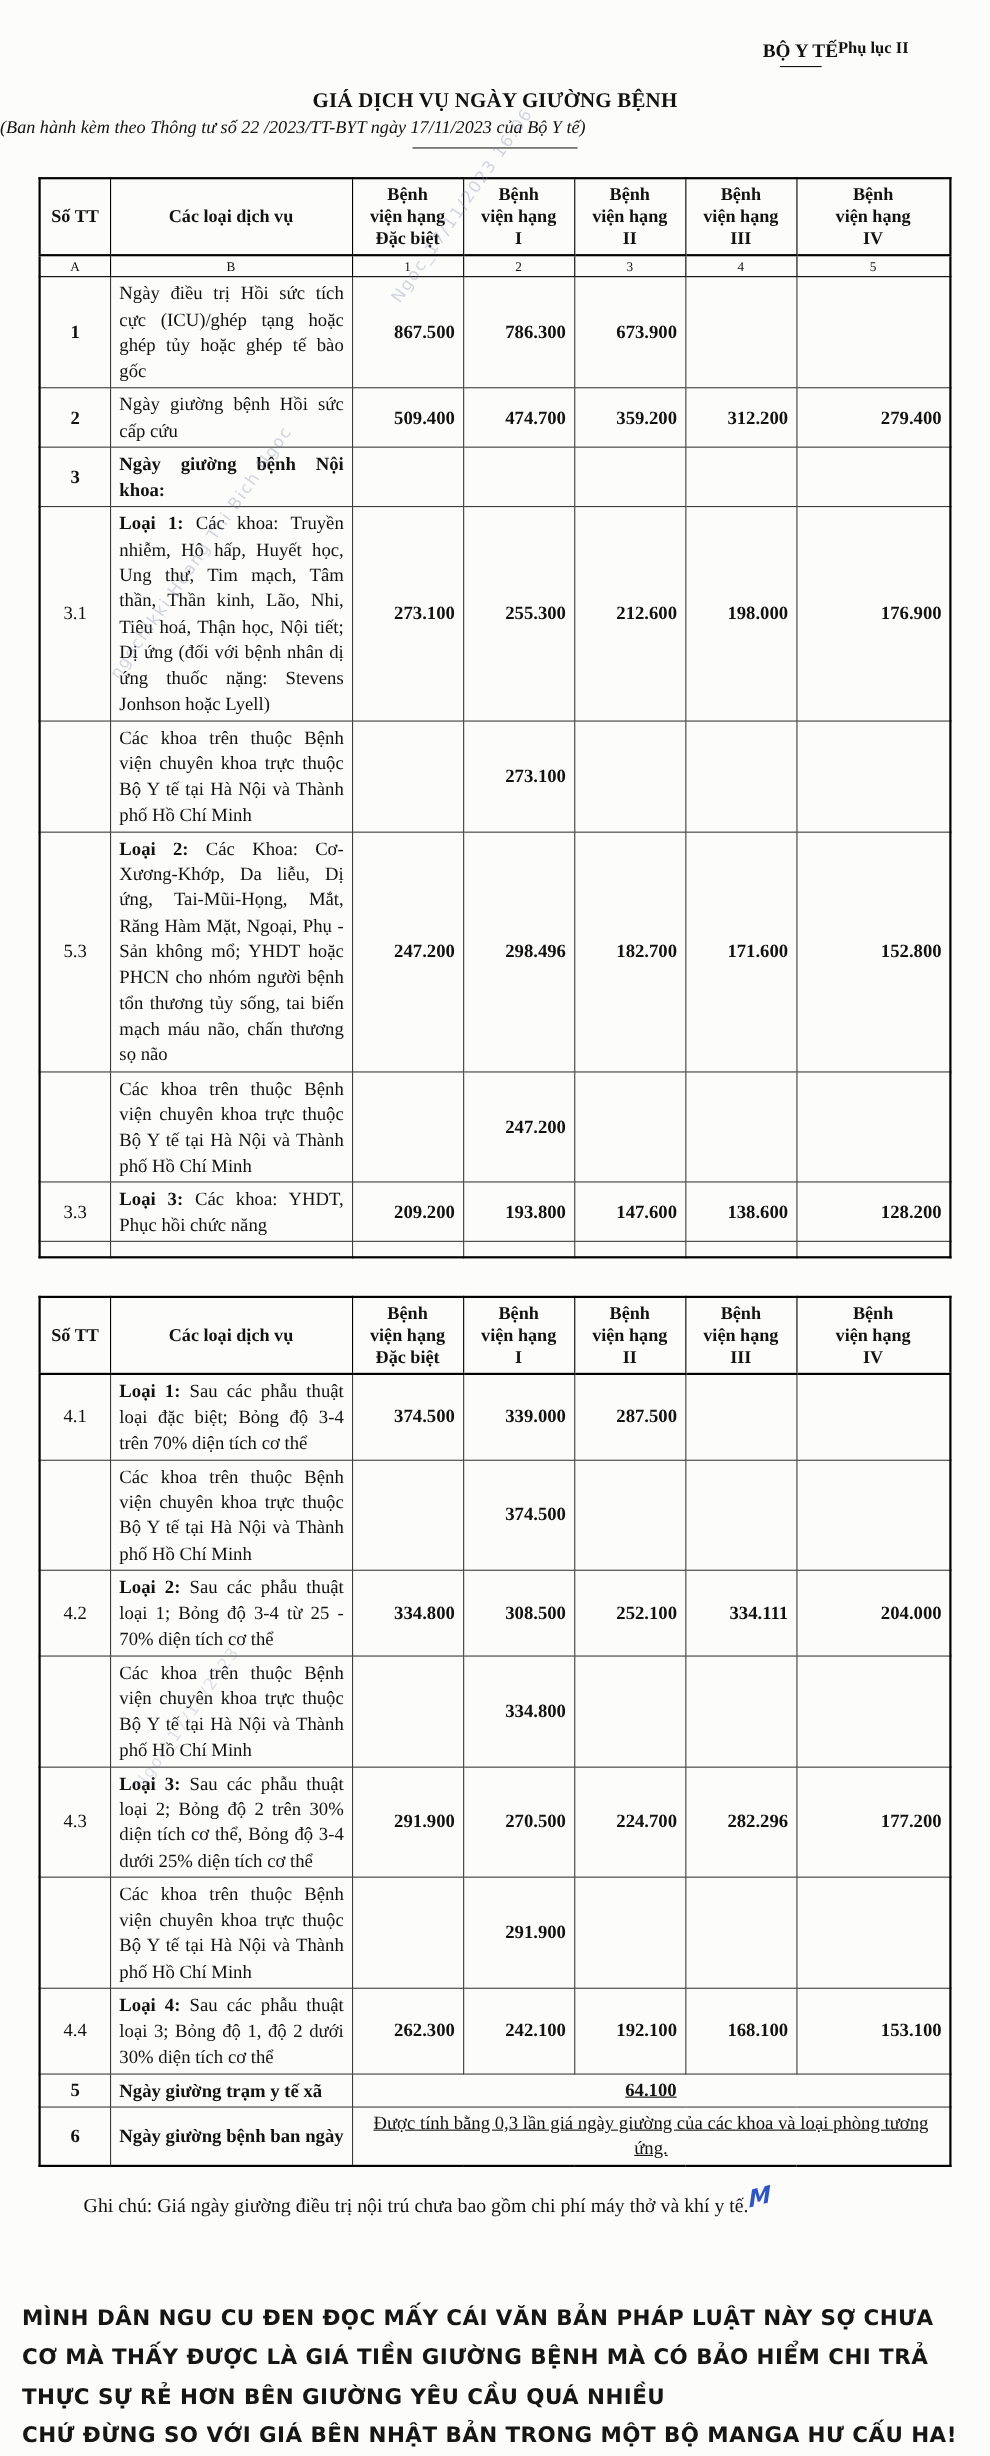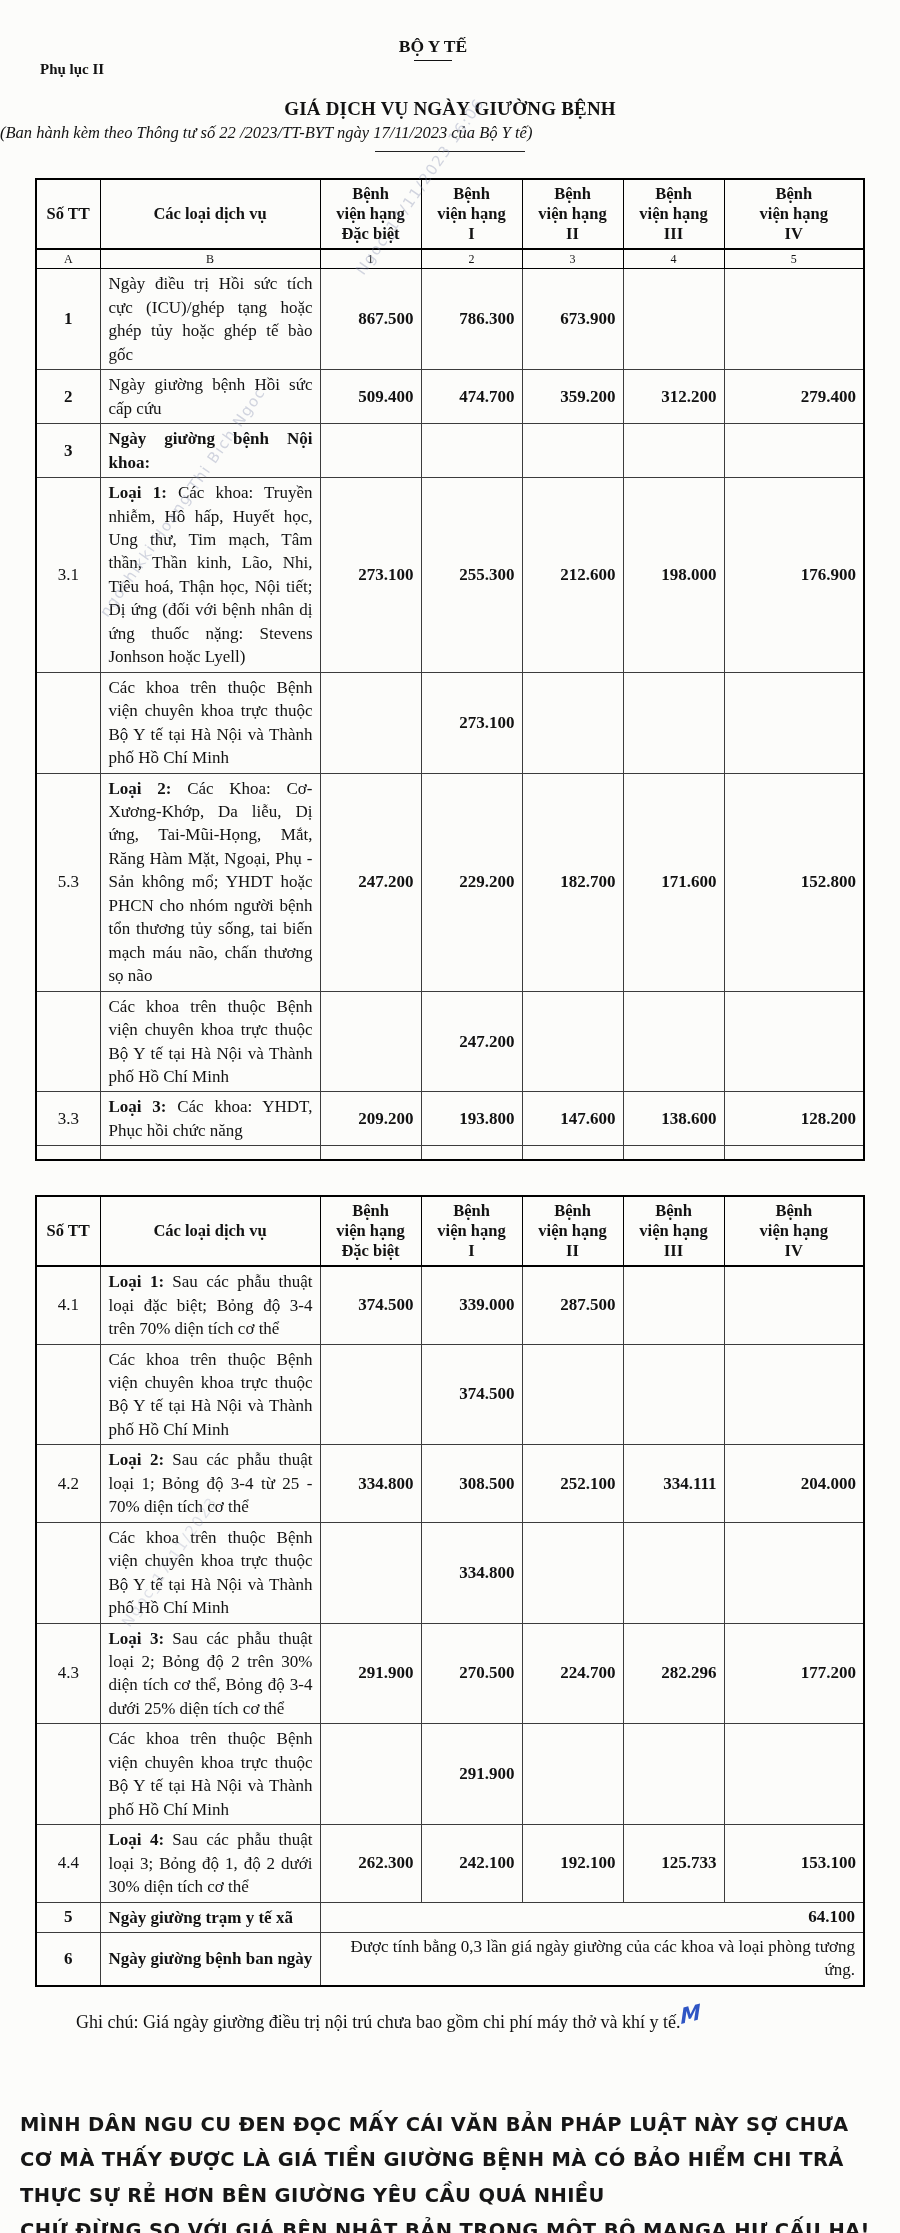--- a/index.html
+++ b/index.html
@@ -2,21 +2,21 @@
 <html lang="vi"><head>
 <meta charset="utf-8">
 <style>
   html,body { margin:0; padding:0; background:#d9d9d9; }
   .page {
     position:relative; width:900px; height:2233px; margin:0 auto;
     background:#fcfcfa; color:#121212; overflow:hidden;
     font-family:"Liberation Serif", serif;
   }
   
-  .doc-header { display:flex; justify-content:flex-end; padding:36px 74px 0 40px;flex-direction:column; }
+  .doc-header { display:flex; justify-content:flex-end; padding:36px 74px 0 82px; }
   .org { font-weight:bold; font-size:17.5px; text-align:center; }
   .org::after { content:""; display:block; width:38px; border-top:1.6px solid #111; margin:3px auto 0; }
   .appendix { font-weight:bold; font-size:15px; }
   .doc-title { text-align:center; font-weight:bold; font-size:19px; margin-top:20px; letter-spacing:.2px; }
   .doc-subtitle { text-align:left; font-style:italic; font-size:16.5px; margin-top:3px; }
   .subtitle-rule { width:150px; border-top:1.6px solid #222; margin:8px auto 0; }
 
   
   .wm { position:absolute; color:rgba(125,135,170,.34); font-size:15px;
         font-family:"DejaVu Sans", sans-serif; letter-spacing:1.5px; white-space:nowrap;
@@ -28,21 +28,21 @@
   .t2 { margin-top:34px; }
   .price-table { border:2.6px solid #000; }
   .price-table th { border:1.4px solid #000; border-bottom:2px solid #000;
       font-weight:bold; font-size:16.5px; line-height:1.22; text-align:center;
       white-space:pre-line; padding:4px 1px; vertical-align:middle; }
   .price-table td { border:1px solid #3c3c3c; font-size:17px; vertical-align:middle; }
   .price-table tr.idx td { border:1px solid #000; font-size:12px; text-align:center; padding:1px 0; height:16px; }
   td.no  { text-align:center; padding:2px; }
   td.svc { text-align:justify; padding:3px 7px 3px 8px; line-height:1.38; }
   td.price { text-align:right; padding:2px 7px 2px 2px; font-weight:bold; }
-  td.span-cell { text-align:right; padding:3px 8px; line-height:1.35; }
+  td.span-cell { text-align:center; padding:3px 8px; line-height:1.35;text-decoration:underline; }
   .b { font-weight:bold; }
 
   
   .note { margin:22px 55px 0 76px; font-size:18px; position:relative; z-index:2; }
   .note .label { font-weight:normal; }
   .pen-mark { display:inline-block; color:#2f55c4; font-family:"DejaVu Sans", sans-serif;
       font-style:italic; font-weight:bold; font-size:21px;
       transform:rotate(-14deg) translateY(-7px) skewX(-12deg); margin-left:2px; }
 
   
@@ -151,21 +151,21 @@
           <td class="price"></td>
           <td class="price">273.100</td>
           <td class="price"></td>
           <td class="price"></td>
           <td class="price"></td>
         </tr>
         <tr>
           <td class="no">5.3</td>
           <td class="svc"><span class="b">Loại 2: </span>Các Khoa: Cơ-Xương-Khớp, Da liễu, Dị ứng, Tai-Mũi-Họng, Mắt, Răng Hàm Mặt, Ngoại, Phụ - Sản không mổ; YHDT hoặc PHCN cho nhóm người bệnh tổn thương tủy sống, tai biến mạch máu não, chấn thương sọ não</td>
           <td class="price">247.200</td>
-          <td class="price">229.200</td>
+          <td class="price">298.496</td>
           <td class="price">182.700</td>
           <td class="price">171.600</td>
           <td class="price">152.800</td>
         </tr>
         <tr>
           <td class="no"></td>
           <td class="svc">Các khoa trên thuộc Bệnh viện chuyên khoa trực thuộc Bộ Y tế tại Hà Nội và Thành phố Hồ Chí Minh</td>
           <td class="price"></td>
           <td class="price">247.200</td>
           <td class="price"></td>
@@ -278,21 +278,21 @@
           <td class="price"></td>
           <td class="price"></td>
           <td class="price"></td>
         </tr>
         <tr>
           <td class="no">4.4</td>
           <td class="svc"><span class="b">Loại 4: </span>Sau các phẫu thuật loại 3; Bỏng độ 1, độ 2 dưới 30% diện tích cơ thể</td>
           <td class="price">262.300</td>
           <td class="price">242.100</td>
           <td class="price">192.100</td>
-          <td class="price">125.733</td>
+          <td class="price">168.100</td>
           <td class="price">153.100</td>
         </tr>
         <tr style="height: 28px;">
           <td class="no b">5</td>
           <td class="svc b">Ngày giường trạm y tế xã</td>
           <td class="span-cell b" colspan="5">64.100</td>
         </tr>
         <tr>
           <td class="no b">6</td>
           <td class="svc b">Ngày giường bệnh ban ngày</td>

